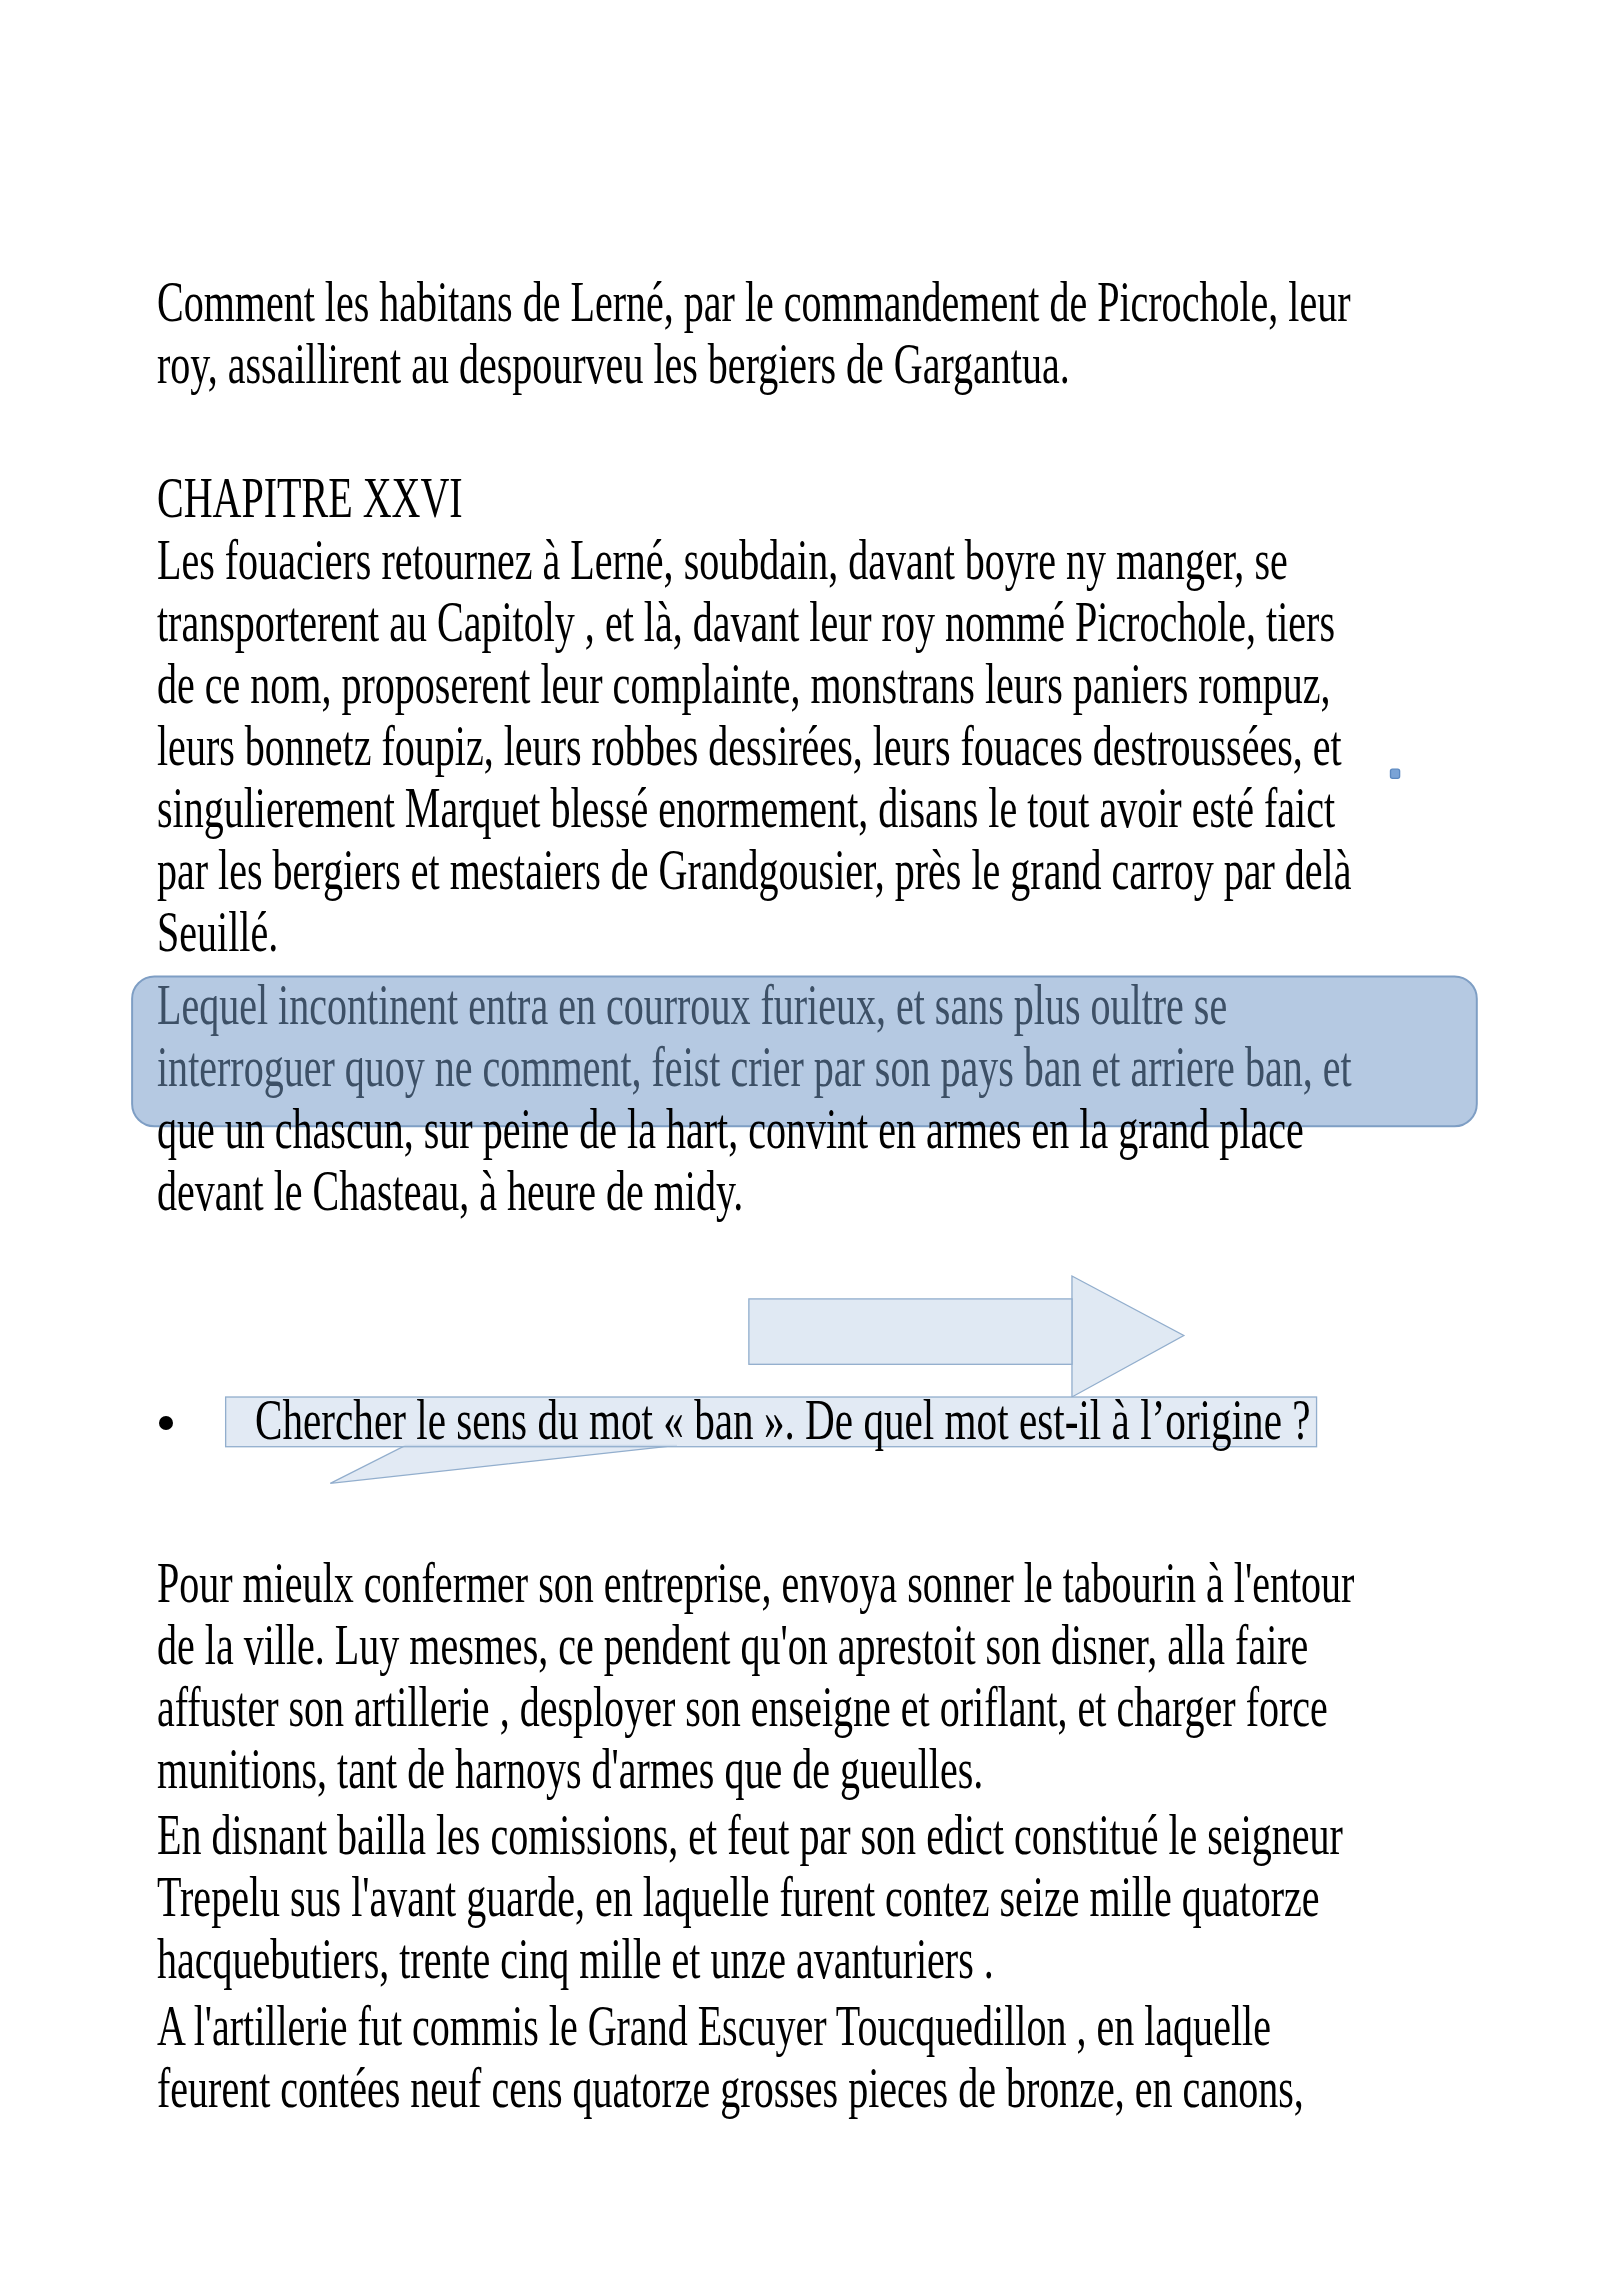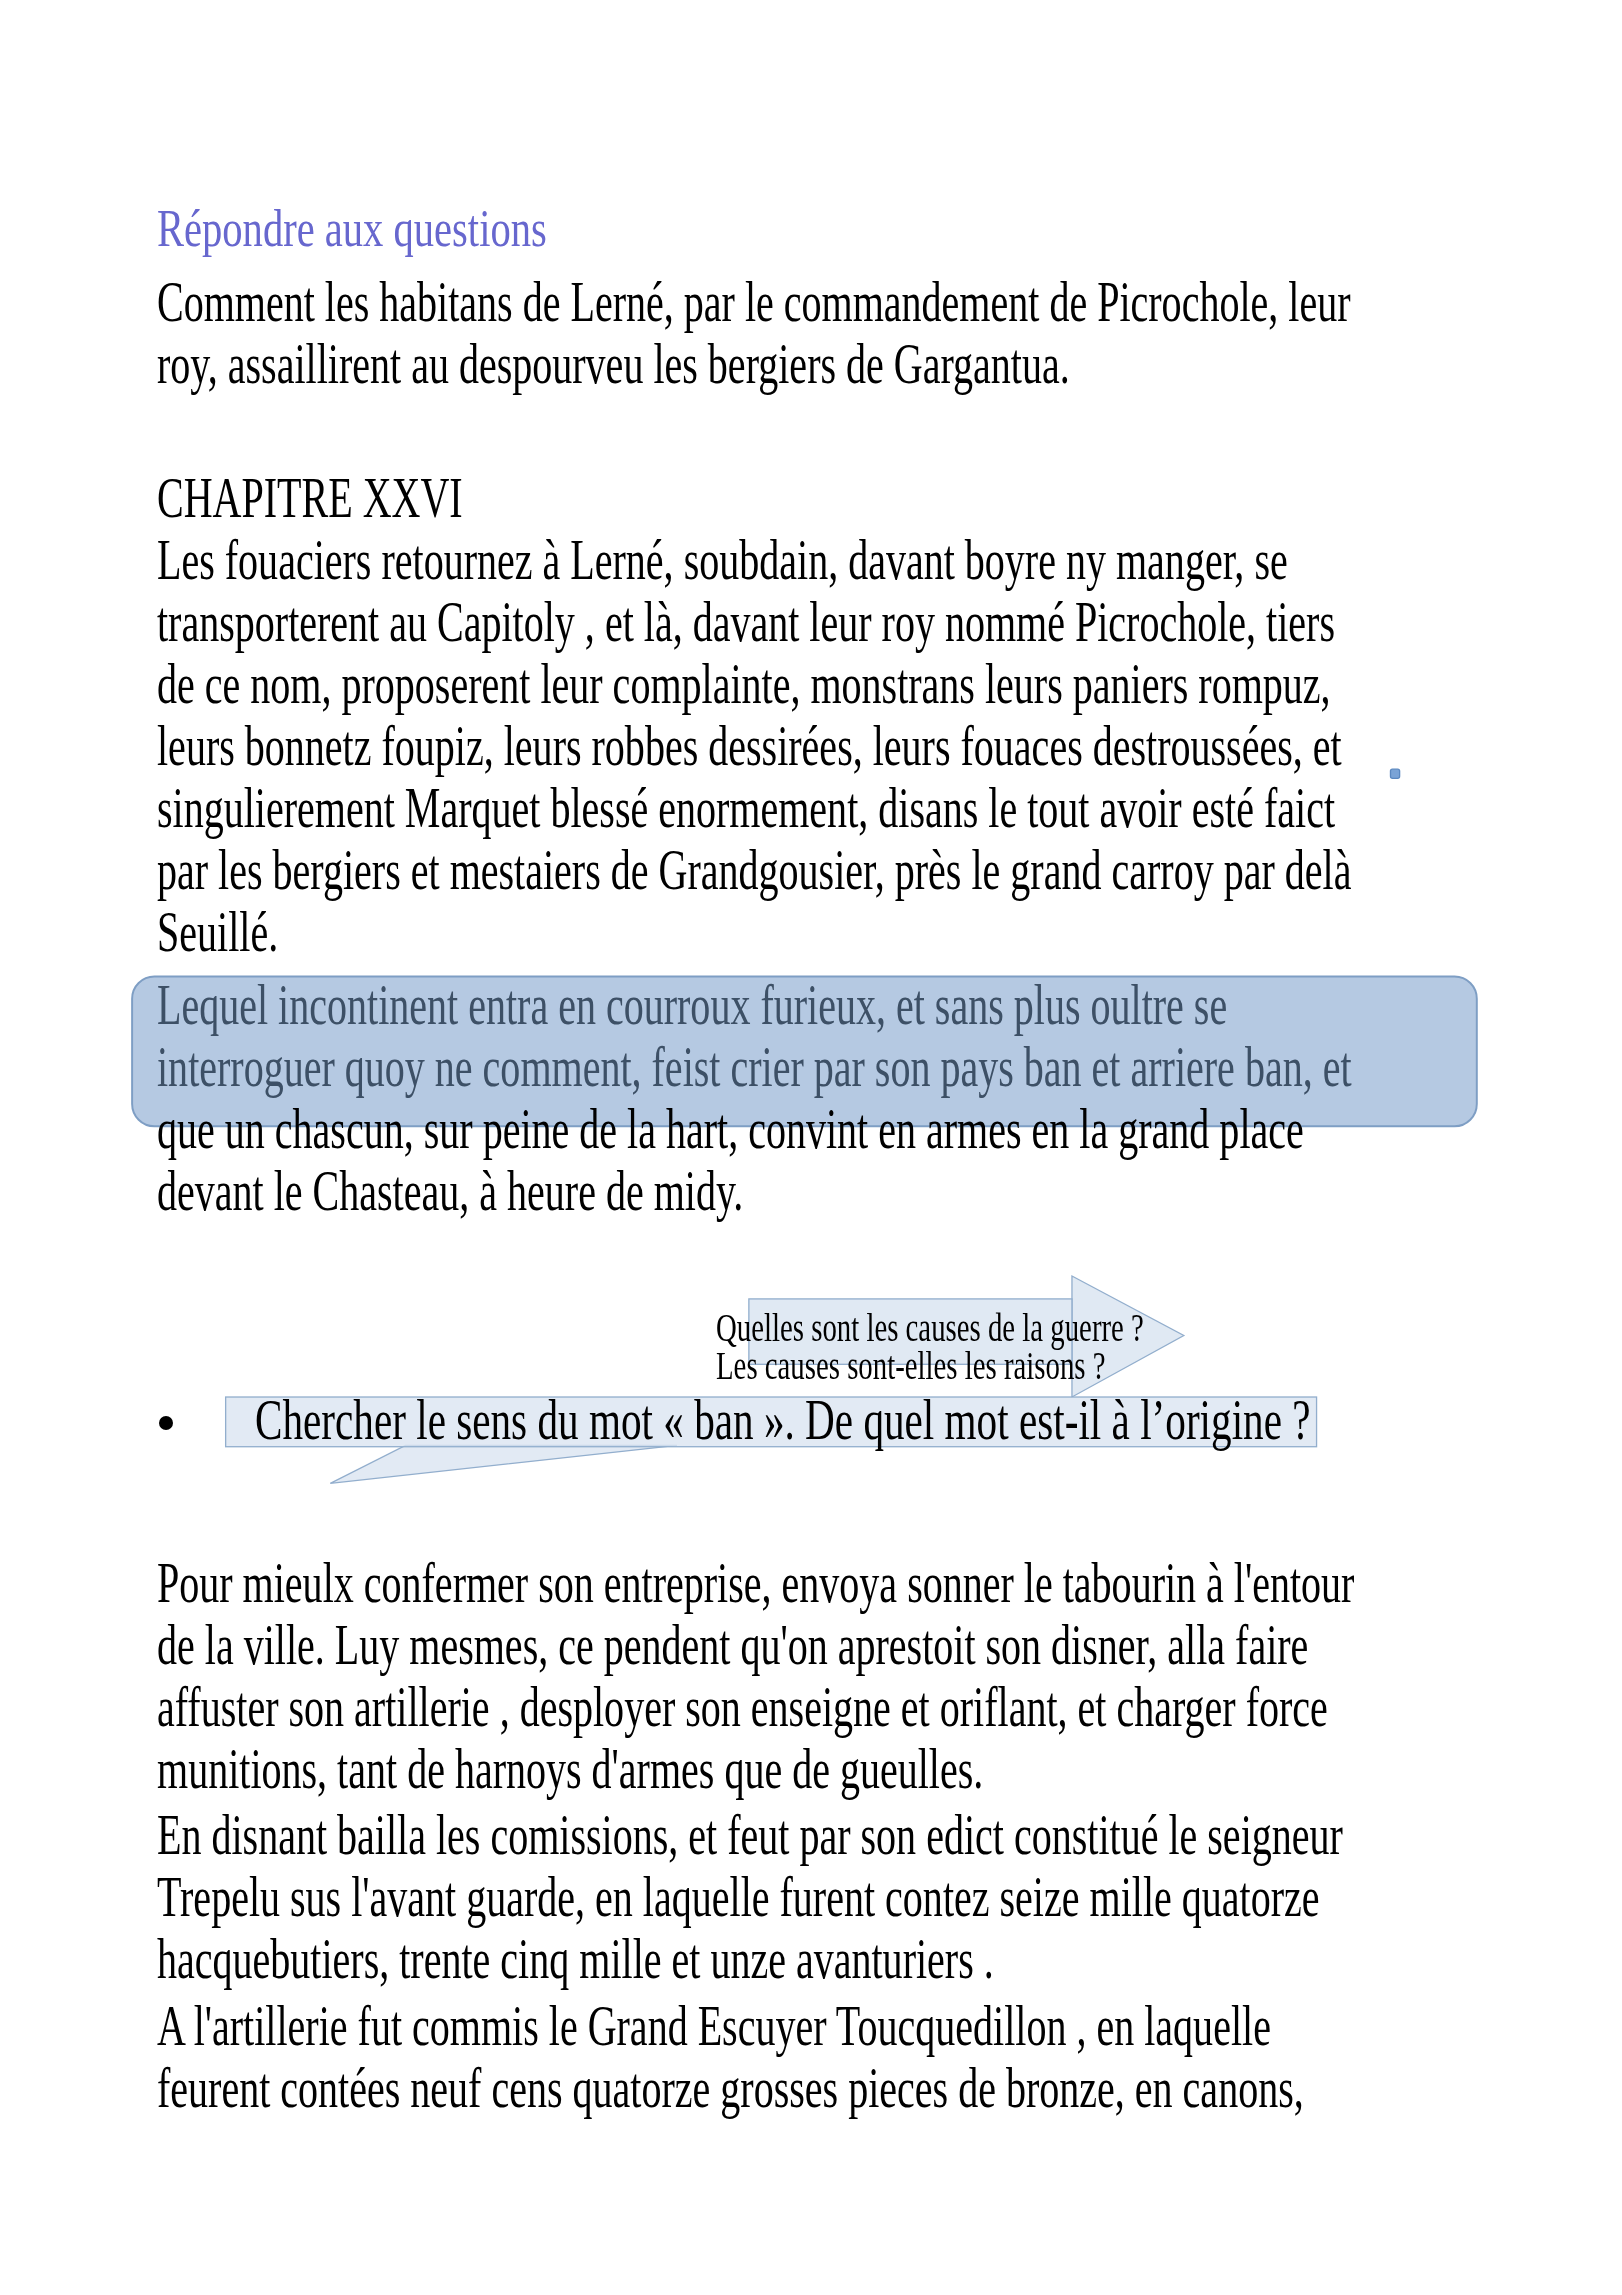--- a/index.html
+++ b/index.html
@@ -42,23 +42,20 @@
       <polygon points="1639,1951 1810,2042 1639,2136" fill-opacity="0.85" stroke-width="2" fill="#dbe5f1" stroke="#92aecd"></polygon>
       <rect x="1145" y="1986" width="494" height="100" fill-opacity="0.85" stroke-width="2" fill="#dbe5f1" stroke="#92aecd"></rect>
     </g>
 
     <g>
       <polygon points="620,2210 1035,2210 505,2268" fill-opacity="0.8" stroke-width="2" fill="#dbe5f1" stroke="#92aecd"></polygon>
       <rect x="345" y="2136" width="1668" height="76" fill-opacity="0.8" stroke-width="2" fill="#dbe5f1" stroke="#92aecd"></rect>
     </g>
   </svg>
 
-  <div class="txtblock" id="title-block" style="top:198px">
-    <div class="line" style="color: rgb(103, 103, 206);">Répondre aux questions</div>
-  </div>
 
   <div class="txtblock" style="top:271px">
     <div class="line">Comment les habitans de Lerné, par le commandement de Picrochole, leur</div>
     <div class="line">roy, assaillirent au despourveu les bergiers de Gargantua.</div>
   </div>
 
   <div class="txtblock" style="top:467px">
     <div class="line">CHAPITRE XXVI</div>
     <div class="line">Les fouaciers retournez à Lerné, soubdain, davant boyre ny manger, se</div>
     <div class="line">transporterent au Capitoly , et là, davant leur roy nommé Picrochole, tiers</div>
@@ -69,24 +66,20 @@
     <div class="line">Seuillé.</div>
   </div>
 
   <div class="txtblock" id="highlight-par" style="top:974px">
     <div class="line hl">Lequel incontinent entra en courroux furieux, et sans plus oultre se</div>
     <div class="line hl">interroguer quoy ne comment, feist crier par son pays ban et arriere ban, et</div>
     <div class="line">que un chascun, sur peine de la hart, convint en armes en la grand place</div>
     <div class="line">devant le Chasteau, à heure de midy.</div>
   </div>
 
-  <div class="txtblock" id="questions-block" style="top:1309px">
-    <div class="line">Quelles sont les causes de la guerre ?</div>
-    <div class="line">Les causes sont-elles les raisons ?</div>
-  </div>
 
   <div id="bullet-dot"></div>
   <div class="txtblock" id="bullet-text" style="top:1389px;left:255px">
     <div class="line">Chercher le sens du mot « ban ». De quel mot est-il à l’origine ?</div>
   </div>
 
   <div class="txtblock" style="top:1552px">
     <div class="line">Pour mieulx confermer son entreprise, envoya sonner le tabourin à l'entour</div>
     <div class="line">de la ville. Luy mesmes, ce pendent qu'on aprestoit son disner, alla faire</div>
     <div class="line">affuster son artillerie , desployer son enseigne et oriflant, et charger force</div>

